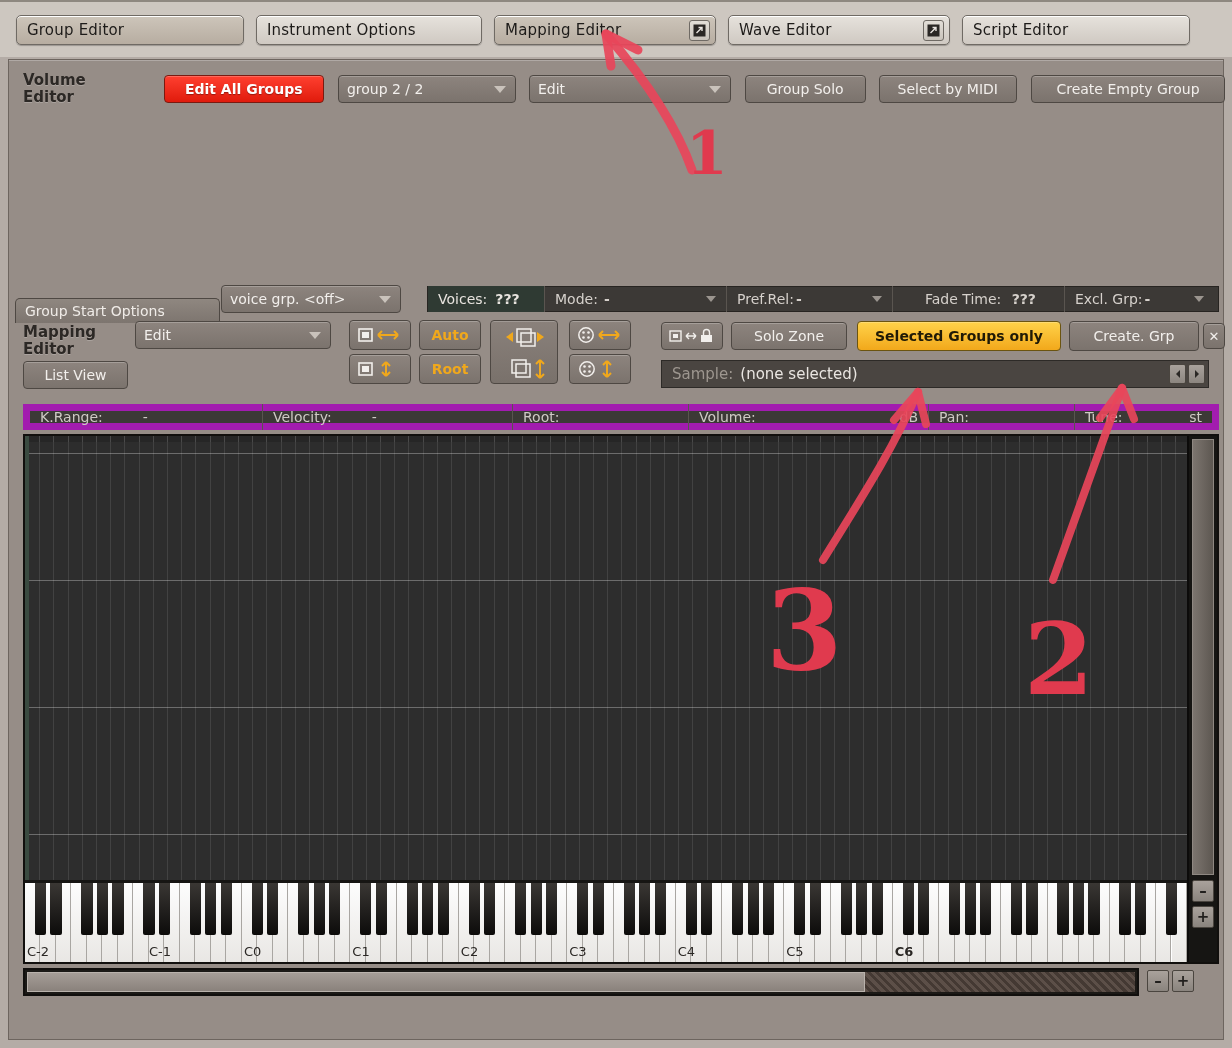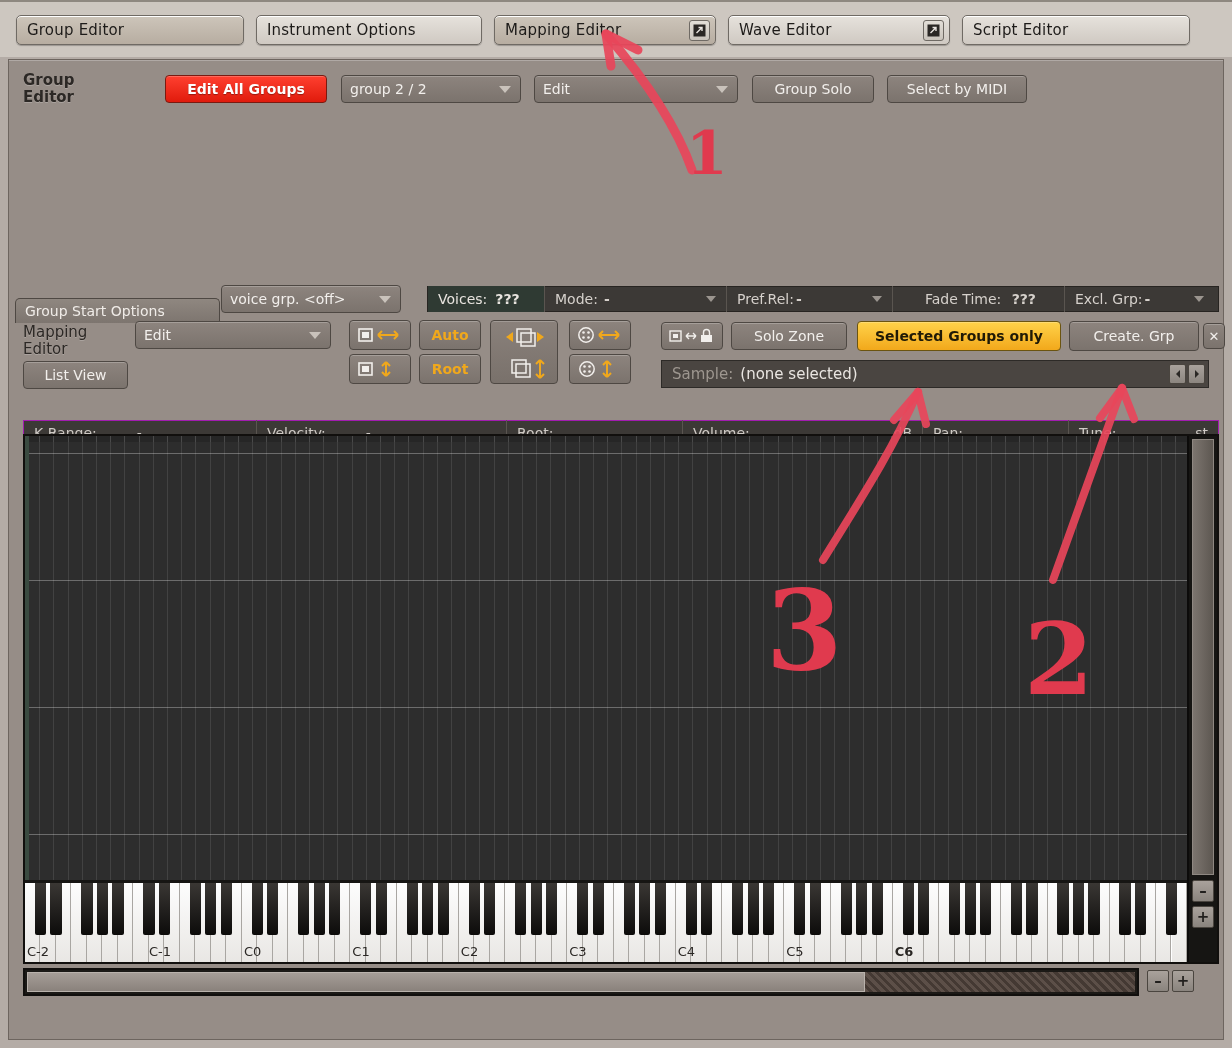--- a/index.html
+++ b/index.html
@@ -218,21 +218,21 @@
     border-top: 6px solid #9b958f;
   }
 
   
   .me-head {
     position: absolute; left: 0; top: 256px;
     width: 1216px; height: 84px;
   }
   .me-title {
     position: absolute; left: 14px; top: 8px;
-    color: #2c2825; font-size: 15px; font-weight: normal;
+    color: #2c2825; font-size: 15px; font-weight: bold;
     line-height: 17px;
     text-shadow: 0 1px 0 rgba(255,255,255,.2);
   }
   .iconbtn {
     border: 1px solid #4e4843;
     border-radius: 4px;
     background: linear-gradient(#8d847e, #7b736d);
     box-shadow: inset 0 1px 0 rgba(255,255,255,.22);
     display: flex; align-items: center; justify-content: center;
     gap: 3px;
@@ -266,23 +266,23 @@
     border: 1px solid #4a453f;
     border-radius: 2px;
     display: flex; align-items: center; justify-content: center;
   }
 
   
   .zoneinfo {
     position: absolute; left: 14px; top: 344px;
     width: 1196px; height: 26px;
     background: #3c3936;
-    border: 1px solid #a21caf;
-    display: flex; align-items: center;
-    color: #cfcac5; font-size: 14px; margin-top: 16px;
+    border: 7px solid #a21caf;
+    display: flex; align-items: center;
+    color: #cfcac5; font-size: 14px;
   }
   .zcell {
     height: 26px; display: flex; align-items: center;
     border-left: 1px solid #5a5550;
     padding: 0 10px; white-space: nowrap;
   }
   .zcell:first-child { border-left: none; }
   .zcell .v { margin-left: 40px; }
 
   
@@ -433,34 +433,35 @@
     </div>
     <div class="tab w5">
       <span class="tab-label">Script Editor</span>
     </div>
   </div>
 
   <div class="panel">
 
     <div class="ge-head">
       <div class="sect-title">
-        <div>Group</div>
+        <div>Volume</div>
         <div>Editor</div>
       </div>
       <div class="kbtn red" style="width:162px;margin-left:22px;">Edit All Groups</div>
       <div class="kdrop" style="width:180px;margin-left:14px;">
         <span>group 2 / 2</span>
         <span class="caret"></span>
       </div>
       <div class="kdrop" style="width:204px;margin-left:13px;">
         <span>Edit</span>
         <span class="caret"></span>
       </div>
       <div class="kbtn" style="width:122px;margin-left:14px;">Group Solo</div>
       <div class="kbtn" style="width:140px;margin-left:13px;">Select by MIDI</div>
+      <div class="kbtn" style="width:196px;margin-left:14px;">Create Empty Group</div>
     </div>
 
 
     <div class="voicebar">
       <div class="gso-tab">Group Start Options</div>
       <div class="kdrop" style="position:absolute;left:212px;top:6px;width:180px;">
         <span>voice grp. &lt;off&gt;</span>
         <span class="caret"></span>
       </div>
       <div class="infostrip">

